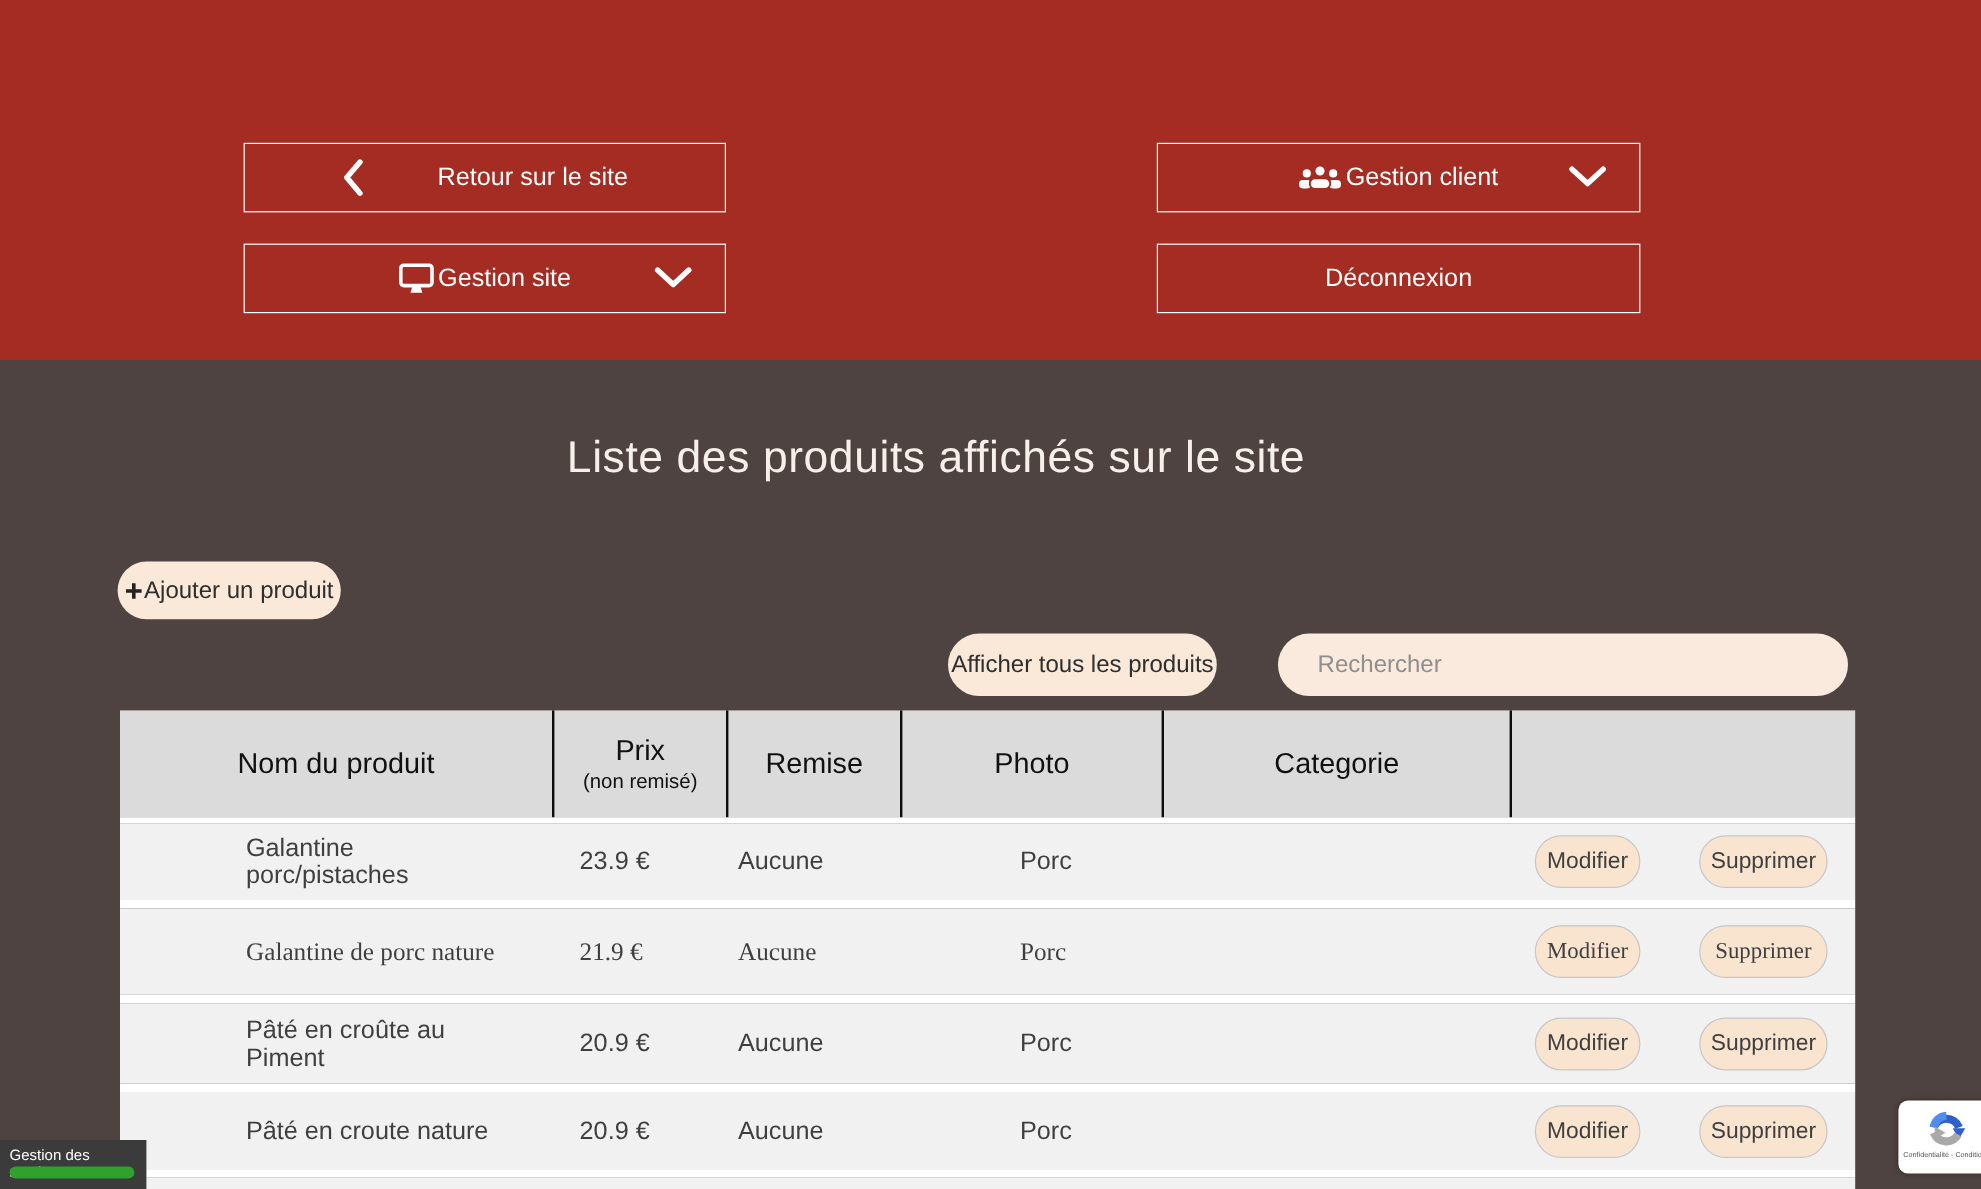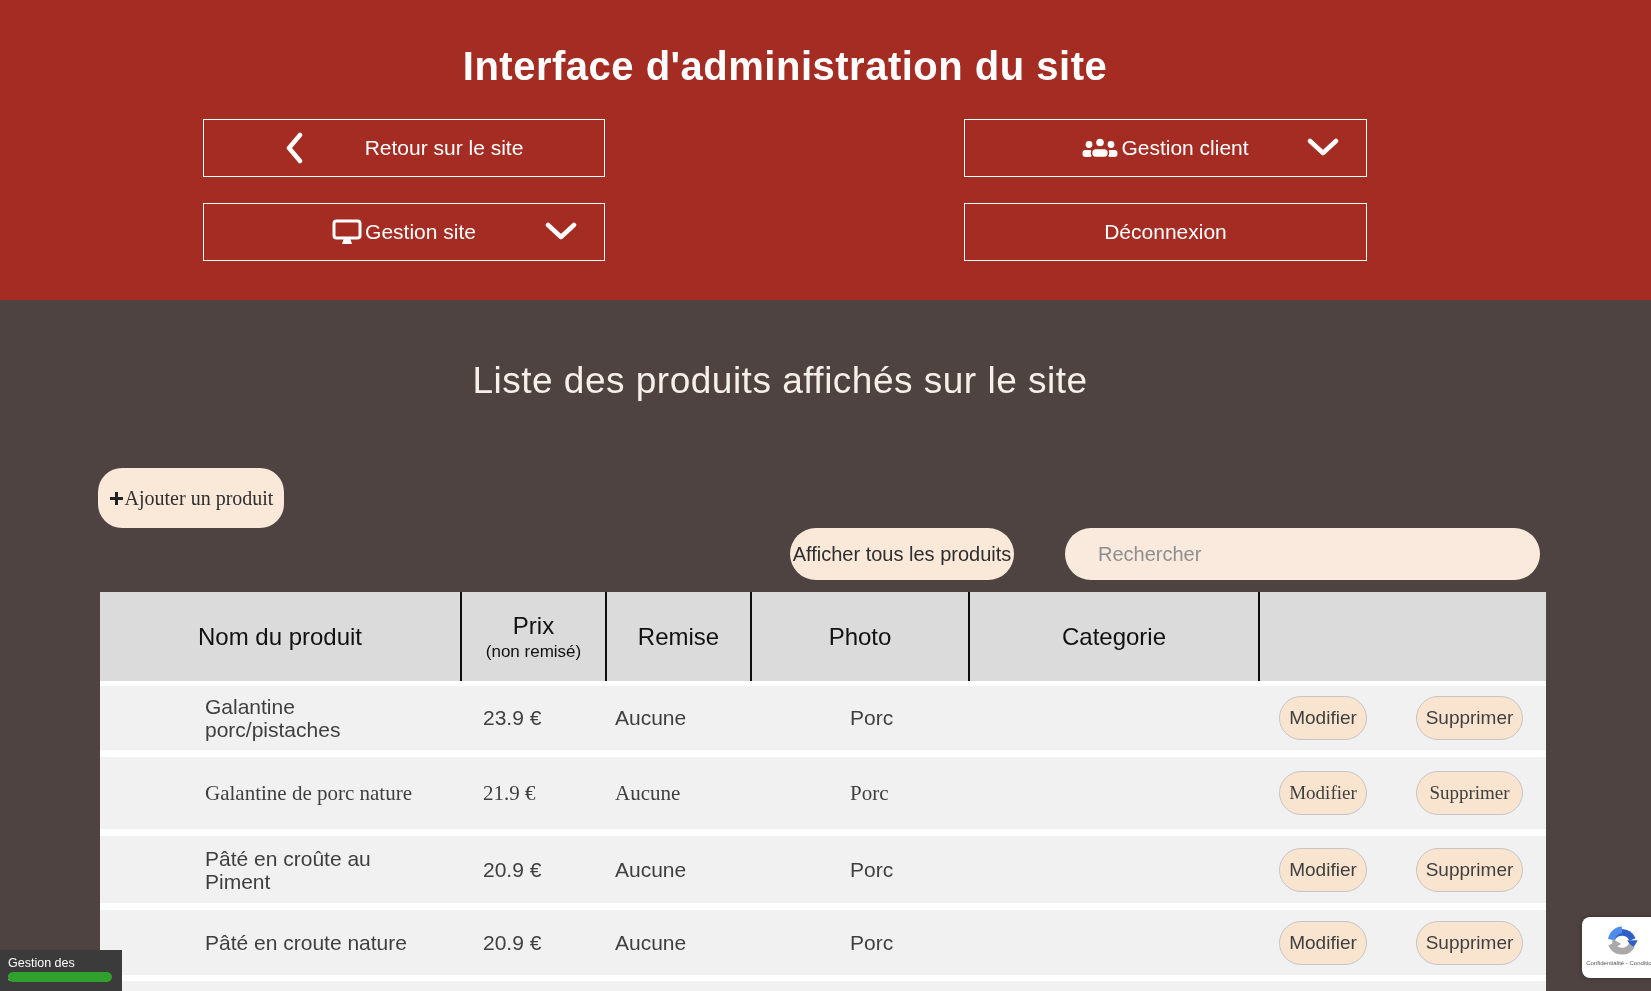--- a/index.html
+++ b/index.html
@@ -30,21 +30,21 @@
 
   
   .section-title {
     position:absolute; left:0; top:360px; width:1560px; text-align:center;
     color:#f7f0ea; font-size:37px; font-weight:300; letter-spacing:.5px;
   }
   .pill {
     background:#fae8d9; border:none; border-radius:26px; color:#2e2e2e;
     font-size:20px; display:flex; align-items:center; justify-content:center; cursor:pointer;
   }
-  .add-btn { position:absolute; left:98px; top:468px; width:186px; height:60px; border-radius:24px; gap:1px;font-family:Liberation Serif, serif; }
+  .add-btn { position:absolute; left:98px; top:468px; width:186px; height:48px; border-radius:24px; gap:1px; }
   .showall-btn { position:absolute; left:790px; top:528px; width:224px; height:52px;text-align:center; }
   .search-input {
     position:absolute; left:1065px; top:528px; width:475px; height:52px;
     background:#faeadd; border:none; border-radius:26px; padding-left:33px;
     font-size:20px; color:#3d3d3d; font-family:inherit; outline:none;
   }
   .search-input::placeholder { color:#8f8f8f; }
 
   
   .table { position:absolute; left:100px; top:592px; width:1446px; }
@@ -85,21 +85,20 @@
     display:flex; flex-direction:column; align-items:center; justify-content:flex-start; padding-top:6px;
   }
   .recaptcha-text { font-size:6px; color:#555555; margin-top:1px; white-space:nowrap; }
 
   svg { display:block; }
 </style>
 </head>
 <body>
 
 <div class="topbar">
-  <h1 class="page-title">Interface d'administration du site</h1>
 
   <div class="hbtn btn-retour">
     <span>
       <svg width="18" height="32" viewBox="0 0 18 32">
           <polyline points="15,3 4,16 15,29" fill="none" stroke="#ffffff" stroke-width="4.5" stroke-linecap="round" stroke-linejoin="round"></polyline>
         </svg>
     </span>
     <span class="lbl">Retour sur le site</span>
   </div>
 

